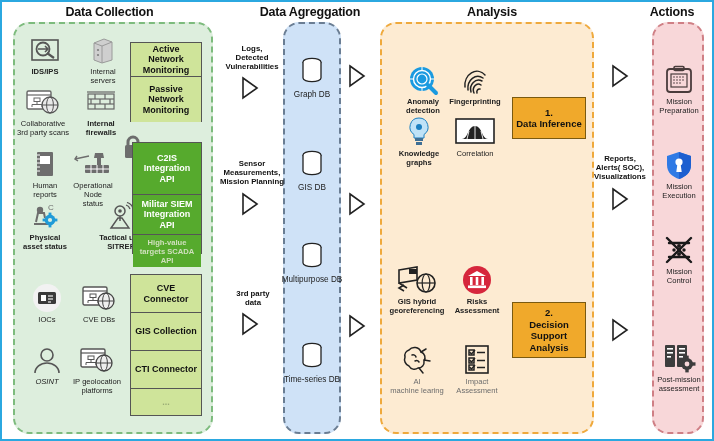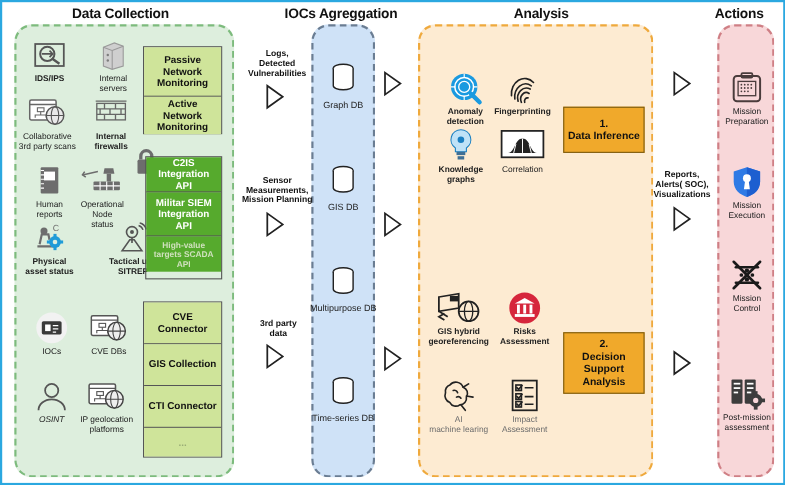--- a/index.html
+++ b/index.html
@@ -81,21 +81,21 @@
     font-weight:bold; font-size:9.5px; line-height:11.5px; color:#111;
     white-space:pre-line;
   }
 </style>
 </head>
 <body>
 
 <div id="frame">
 
   <div class="col-header" style="left:10px; top:3px; width:195px;">Data Collection</div>
-  <div class="col-header" style="left:238px; top:3px; width:140px;">IOCs Agreggation</div>
+  <div class="col-header" style="left:238px; top:3px; width:140px;">Data Agreggation</div>
   <div class="col-header" style="left:400px; top:3px; width:180px;">Analysis</div>
   <div class="col-header" style="left:630px; top:3px; width:80px;">Actions</div>
 
   <div class="panel collection" style="left:11px;  top:20px; width:200px; height:412px;"></div>
   <div class="panel aggregation" style="left:281px; top:20px; width:58px;  height:412px;"></div>
   <div class="panel analysis" style="left:378px; top:20px; width:214px; height:412px;"></div>
   <div class="panel actions" style="left:650px; top:20px; width:52px;  height:412px;"></div>
 
   <div class="tile bold" style="left:14px; top:32px;">
     <div class="glyph">
@@ -287,36 +287,36 @@
         <circle cx="24" cy="16" r="8" fill="#eee" stroke="#444" stroke-width="1.3"></circle>
         <ellipse cx="24" cy="16" rx="3.4" ry="8" fill="none" stroke="#444" stroke-width="1"></ellipse>
         <line x1="16" y1="16" x2="32" y2="16" stroke="#444" stroke-width="1"></line>
       </svg>
     </div>
     <div class="cap">IP geolocation
 platforms</div>
   </div>
 
   <div class="stack light" style="left:128px; top:40px; width:72px; height:80px;">
+    <div class="row" style="height:34px;">Active Network
+Monitoring</div>
     <div class="row" style="height:45px;">Passive
 Network
 Monitoring</div>
-    <div class="row" style="height:34px;">Active Network
-Monitoring</div>
   </div>
 
   <div class="lock" style="left:121px; top:133px;">
     <svg width="20" height="24" viewBox="0 0 20 24">
       <path d="M5 10 V7 a5 5 0 0 1 10 0 V10" fill="none" stroke="#6d6d6d" stroke-width="3"></path>
       <rect x="2" y="10" width="16" height="13" rx="1.5" fill="#6d6d6d"></rect>
     </svg>
   </div>
 
   <div class="stack dark" style="left:130px; top:140px; width:70px; height:112px;">
-    <div class="row" style="height:32px;">C2IS
+    <div class="row" style="height:52px;">C2IS
 Integration
 API</div>
     <div class="row" style="height:40px;">Militar SIEM
 Integration
 API</div>
     <div class="row muted" style="height:32px; font-size:7.6px; line-height:9px;">High-value targets
 SCADA
 API</div>
   </div>
 

